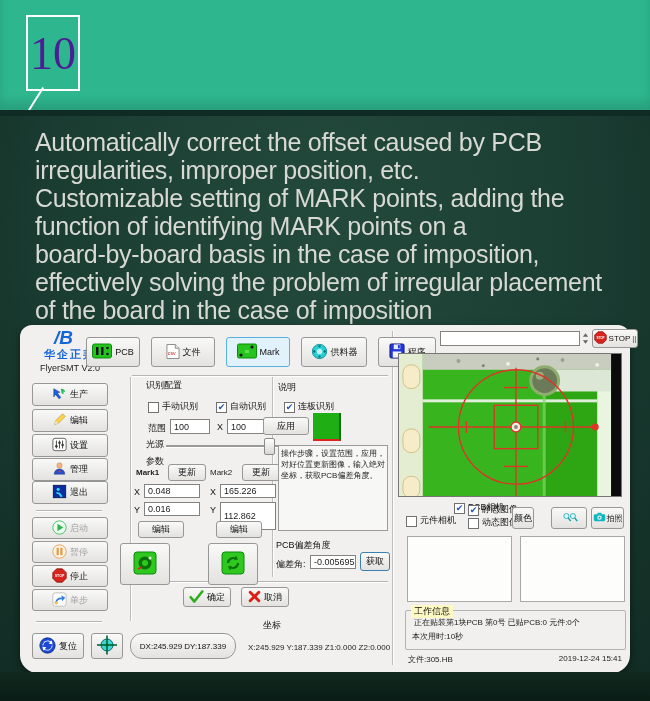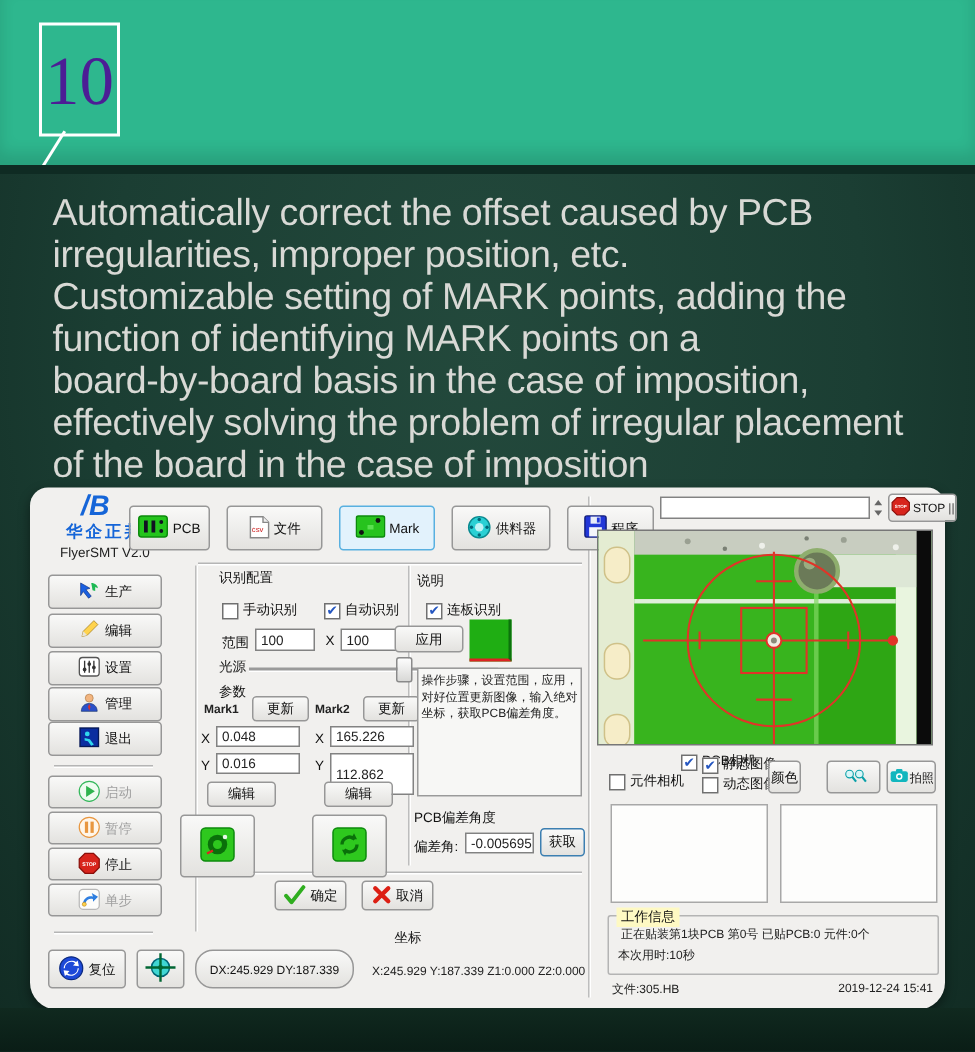--- a/index.html
+++ b/index.html
@@ -276,21 +276,21 @@
     <div class="slider-track" style="left:146px;top:120px;width:166px;">
       <div class="slider-thumb" style="left:98px;"></div>
     </div>
 
     <div class="lbl abs" style="left:126px;top:130px;">参数</div>
 
     <div class="lbl8 abs" style="left:116px;top:143px;font-weight:bold;">Mark1</div>
     <div class="btn abs" style="left:148px;top:139px;width:38px;height:17px;">
       <span>更新</span>
     </div>
-    <div class="lbl8 abs" style="left:190px;top:143px;font-weight:bold;">Mark2</div>
+    <div class="lbl8 abs" style="left:190px;top:143px;font-weight:normal;">Mark2</div>
     <div class="btn abs" style="left:222px;top:139px;width:38px;height:17px;">
       <span>更新</span>
     </div>
 
     <div class="lbl abs" style="left:114px;top:162px;">X</div>
     <div class="in abs" style="left:124px;top:159px;width:56px;height:14px;">0.048</div>
     <div class="lbl abs" style="left:190px;top:162px;">X</div>
     <div class="in abs" style="left:200px;top:159px;width:56px;height:14px;">165.226</div>
 
     <div class="lbl abs" style="left:114px;top:180px;">Y</div>

